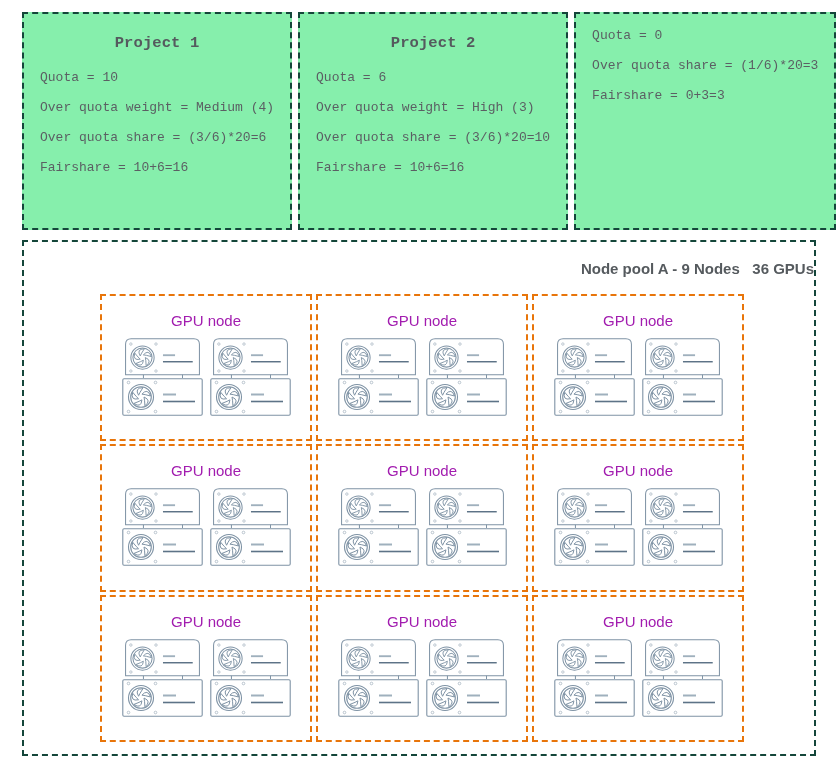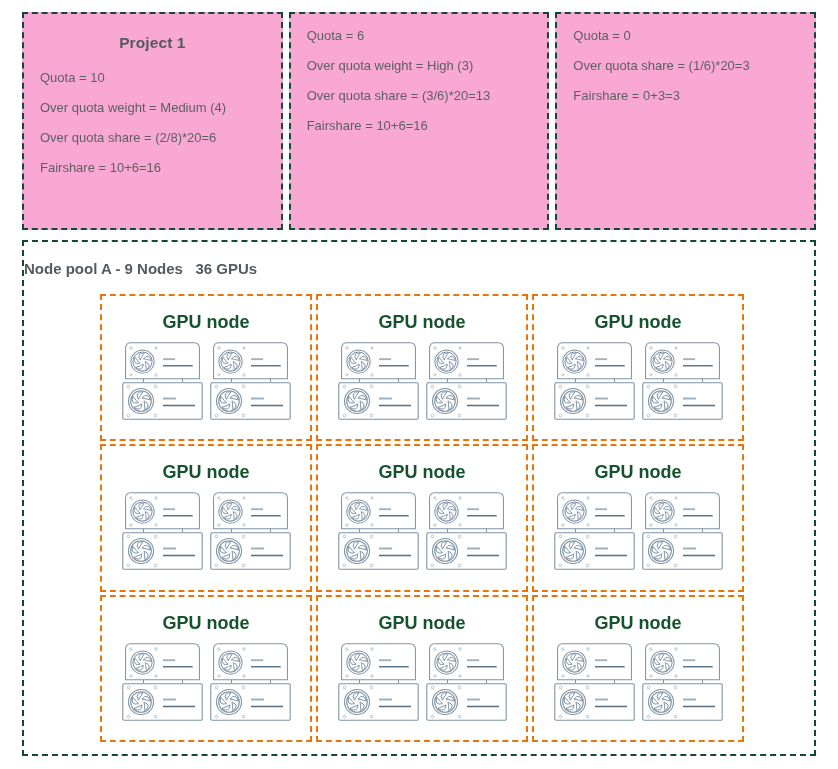--- a/index.html
+++ b/index.html
@@ -20,21 +20,22 @@
     display:flex;
     gap:6px;
   }
   .project-box{
     flex:1 1 0;
     border:2px dashed #14463a;
     box-sizing:border-box;
     padding:14px 16px 10px 16px;
     display:flex;
     flex-direction:column;
-    background:#f9a8d4;
+    background:#86efac;
+    font-family:Liberation Mono, monospace;
   }
   .project-title{
     text-align:center;
     font-size:15.5px;
     color:#555a5e;
     font-weight:600;
     margin:6px 0 18px 0;
     letter-spacing:.1px;
   }
   .project-lines{
@@ -51,21 +52,21 @@
   
   .nodepool{
     position:absolute;
     left:22px;top:240px;
     width:794px;height:516px;
     border:2px dashed #14463a;
     box-sizing:border-box;
     background:#fff;
   }
   .nodepool-title{
-    text-align:left;
+    text-align:right;
     font-size:15px;
     color:#555a5e;
     font-weight:600;
     margin-top:18px;
     white-space:pre;
   }
   .node-grid{
     position:absolute;
     left:76px;top:52px;
     width:644px;height:448px;
@@ -77,26 +78,25 @@
   }
   .gpu-node{
     border:2.5px dashed #E8750A;
     box-sizing:border-box;
     display:flex;
     flex-direction:column;
     align-items:center;
     background:#fff;
   }
   .gpu-node-title{
-    font-size:18px;
-    color:#14532d;
+    font-size:15px;
+    color:#a21caf;
     margin-top:16px;
     margin-bottom:9px;
     white-space:nowrap;
-    font-weight:bold;
   }
   .card-grid{
     display:grid;
     grid-template-columns:repeat(2,81px);
     grid-template-rows:40px 38px;
     column-gap:7px;
     row-gap:0px;
   }
   .gpucard{width:81px;height:40px;display:block;}
   .gpucard.bottom{height:38px;}
@@ -115,30 +115,31 @@
 
 <div class="stage">
 
   <div class="projects-row">
 
     <div class="project-box">
       <div class="project-title">Project 1</div>
       <div class="project-lines">
         <div class="project-line">Quota = 10</div>
         <div class="project-line">Over quota weight = Medium (4)</div>
-        <div class="project-line">Over quota share =  (2/8)*20=6</div>
+        <div class="project-line">Over quota share =  (3/6)*20=6</div>
         <div class="project-line">Fairshare = 10+6=16</div>
       </div>
     </div>
 
     <div class="project-box">
+      <div class="project-title">Project 2</div>
       <div class="project-lines">
         <div class="project-line">Quota = 6</div>
         <div class="project-line">Over quota weight = High (3)</div>
-        <div class="project-line">Over quota share =  (3/6)*20=13</div>
+        <div class="project-line">Over quota share =  (3/6)*20=10</div>
         <div class="project-line">Fairshare = 10+6=16</div>
       </div>
     </div>
 
     <div class="project-box">
       <div class="project-lines">
         <div class="project-line">Quota = 0</div>
         <div class="project-line">Over quota share =  (1/6)*20=3</div>
         <div class="project-line">Fairshare = 0+3=3</div>
       </div>

